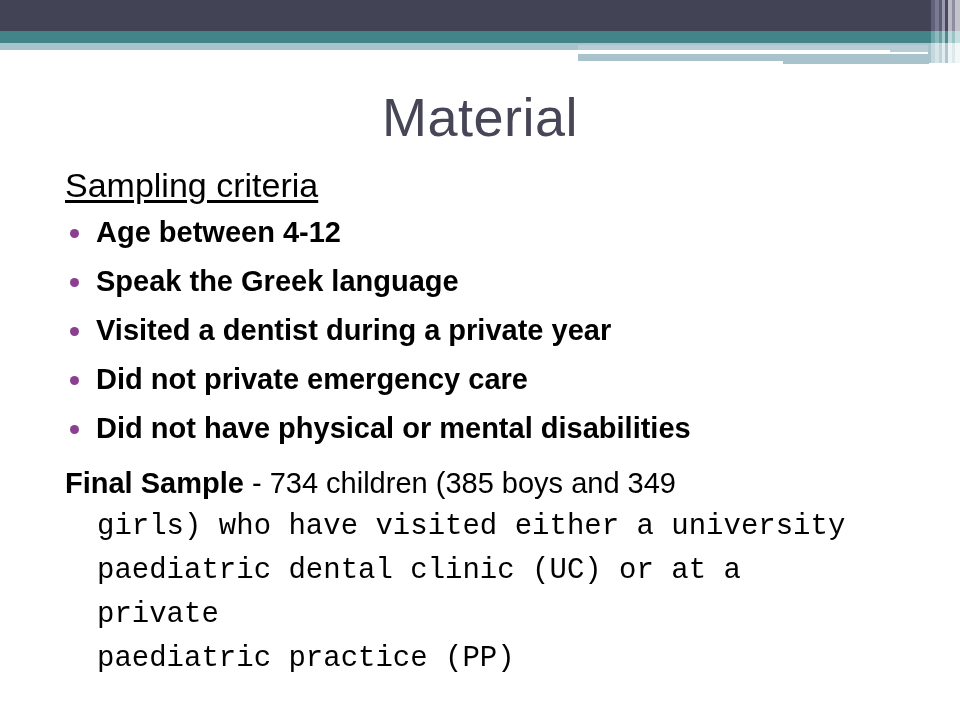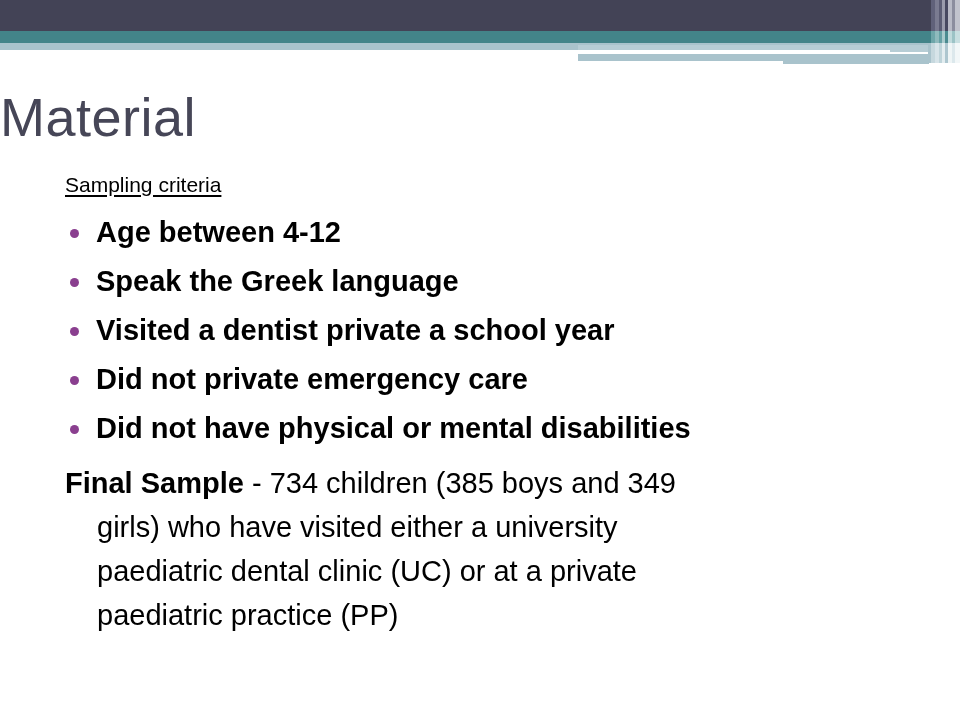--- a/index.html
+++ b/index.html
@@ -113,38 +113,38 @@
   .stripe .s-dark   { position:absolute; left:0; top:0;    width:100%; height:31px; }
   .stripe .s-teal   { position:absolute; left:0; top:31px; width:100%; height:12px; }
   .stripe .s-light  { position:absolute; left:0; top:43px; width:100%; height:20px; }
 
   
   .title {
     position: absolute;
     left: 0;
     top: 86px;
     width: 960px;
-    text-align: left;
+    text-align: center;
     font-size: 54px;
     line-height: 62px;
     font-weight: normal;
     color: #464657;
     letter-spacing: 0.5px;
   }
 
   
   .body-block {
     position: absolute;
     left: 62px;
     top: 168px;
     width: 840px;
     color: #000000;
   }
   .heading-underline {
-    font-size: 21px;
+    font-size: 34px;
     line-height: 34px;
     text-decoration: underline;
     text-underline-offset: 3px;
     margin: 0 0 6px 0;
     padding-left: 3px;
   }
   ul.criteria {
     list-style: none;
     margin: 0;
     padding: 0;
@@ -173,20 +173,21 @@
     padding-left: 3px;
     text-indent: 0;
     width: 810px;
   }
   .final-para .lead {
     font-weight: bold;
   }
   .final-para .cont {
     display: block;
     padding-left: 32px;
+    font-family: Liberation Mono, monospace;
   }
 </style>
 </head>
 <body>
 
 <div class="slide">
 
   <div class="banner">
     <div class="band-dark"></div>
     <div class="band-teal"></div>
@@ -256,21 +257,21 @@
       <li>
         <span class="bullet"></span>
         <span>Age between 4-12</span>
       </li>
       <li>
         <span class="bullet"></span>
         <span>Speak the Greek language</span>
       </li>
       <li>
         <span class="bullet"></span>
-        <span>Visited a dentist private a school year</span>
+        <span>Visited a dentist during a private year</span>
       </li>
       <li>
         <span class="bullet"></span>
         <span>Did not private emergency care</span>
       </li>
       <li>
         <span class="bullet"></span>
         <span>Did not have physical or mental disabilities</span>
       </li>
     </ul>

